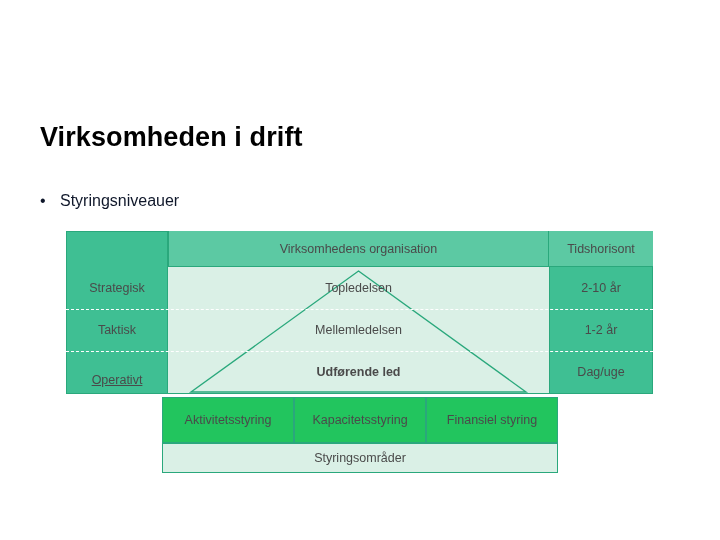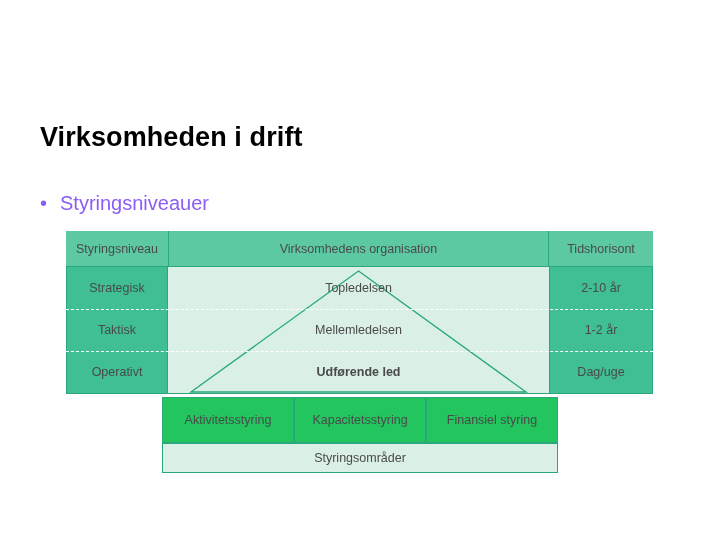--- a/index.html
+++ b/index.html
@@ -24,22 +24,22 @@
     top: 122px;
     font-size: 27px;
     font-weight: bold;
     color: #000000;
     letter-spacing: 0.1px;
   }
   .bullet {
     position: absolute;
     left: 40px;
     top: 192px;
-    font-size: 20px;
-    color: #8b5cf6;
+    font-size: 16px;
+    color: #0f172a;
   }
   .bullet .dot {
     display: inline-block;
     width: 20px;
   }
 
   
   .diagram {
     position: absolute;
     left: 66px;
@@ -186,35 +186,34 @@
   <div class="diagram">
 
     <div class="col-left"></div>
     <div class="col-center"></div>
     <div class="col-right"></div>
 
     <svg class="triangle" viewBox="0 0 381 163" preserveAspectRatio="none">
       <polygon points="190.5,40 358,161 23,161" fill="none" stroke="#2aa87c" stroke-width="1.4"></polygon>
     </svg>
 
-    <div class="hdr-cell hdr-left">Styringsniveau</div>
     <div class="hdr-cell hdr-center">Virksomhedens organisation</div>
     <div class="hdr-cell hdr-right">Tidshorisont</div>
 
     <div class="row-cell rc-left" style="top:36px;">Strategisk</div>
     <div class="row-cell rc-center" style="top:36px;">Topledelsen</div>
     <div class="row-cell rc-right" style="top:36px;">2-10 år</div>
     <div class="dash-sep" style="top:78px;"></div>
 
     <div class="row-cell rc-left" style="top:78px;">Taktisk</div>
     <div class="row-cell rc-center" style="top:78px;">Mellemledelsen</div>
     <div class="row-cell rc-right" style="top:78px;">1-2 år</div>
     <div class="dash-sep" style="top:120px;"></div>
 
-    <div class="row-cell rc-left" style="top:120px;">Operativt</div>
+    <div class="row-cell rc-left" style="top:128px;text-decoration:underline;">Operativt</div>
     <div class="row-cell rc-center" style="top:120px;font-weight:bold;">Udførende led</div>
     <div class="row-cell rc-right" style="top:120px;text-align:right;">Dag/uge</div>
 
     <div class="bottom-row">
       <div class="bbox bbox0">Aktivitetsstyring</div>
       <div class="bbox bbox1">Kapacitetsstyring</div>
       <div class="bbox bbox2">Finansiel styring</div>
     </div>
 
     <div class="footer-box">Styringsområder</div>

